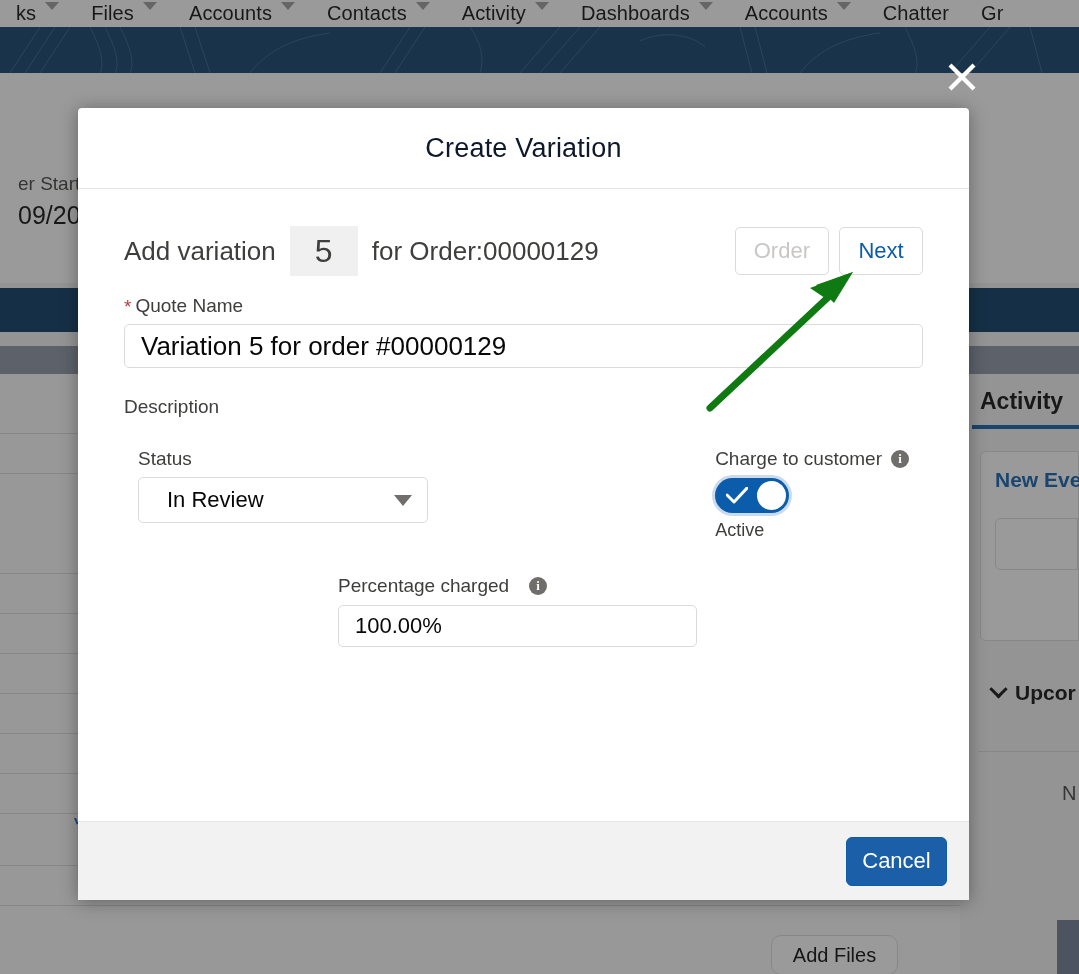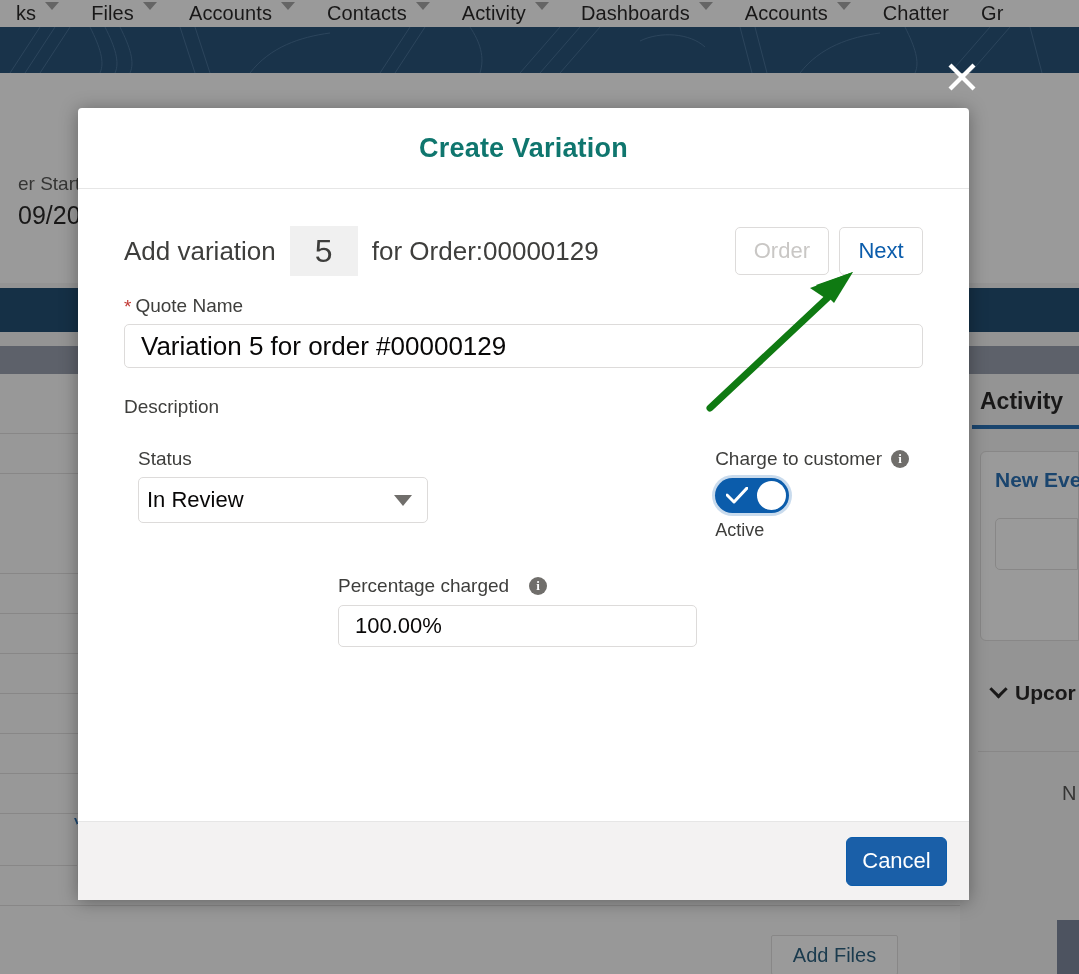--- a/index.html
+++ b/index.html
@@ -175,23 +175,23 @@
     font-size: 20px;
     color: #3e3e3c;
   }
 
   
   .bg-addfiles {
     position: absolute;
     left: 771px; top: 935px;
     width: 127px; height: 40px;
     border: 1px solid #dddbda;
-    border-radius: 2px;
-    background: #fff;
-    color: #0c4a6e;
+    border-radius: 10px;
+    background: #fff;
+    color: #000000;
     font-size: 20px;
     display: flex; align-items: center; justify-content: center;
   }
 
   
   .bg-smallcard {
     position: absolute;
     left: 77px; top: 824px;
     width: 180px; height: 63px;
     background: #f3f3f3;
@@ -240,22 +240,22 @@
   .modal-header {
     height: 81px;
     border-bottom: 1px solid #e6e6e6;
     display: flex;
     align-items: center;
     justify-content: center;
     flex: none;
   }
   .modal-title {
     font-size: 27px;
-    color: #0f766e;
-    font-weight: bold;
+    color: #0f172a;
+    font-weight: normal;
     letter-spacing: .2px;
   }
 
   .modal-body {
     flex: 1 1 auto;
     padding: 24px 46px 0 46px;
     position: relative;
     overflow: hidden;
   }
 
@@ -352,21 +352,21 @@
   .col-status { width: 290px; }
   .select-wrap { position: relative; }
   .select-box {
     width: 290px;
     height: 46px;
     border: 1px solid #dddbda;
     border-radius: 5px;
     background: #fff;
     display: flex;
     align-items: center;
-    padding: 0 8px;
+    padding: 0 28px;
     font-size: 22px;
     color: #080707;
     cursor: pointer;
   }
   .select-caret {
     position: absolute;
     right: 16px; top: 18px;
     width: 0; height: 0;
     border-left: 9px solid transparent;
     border-right: 9px solid transparent;

